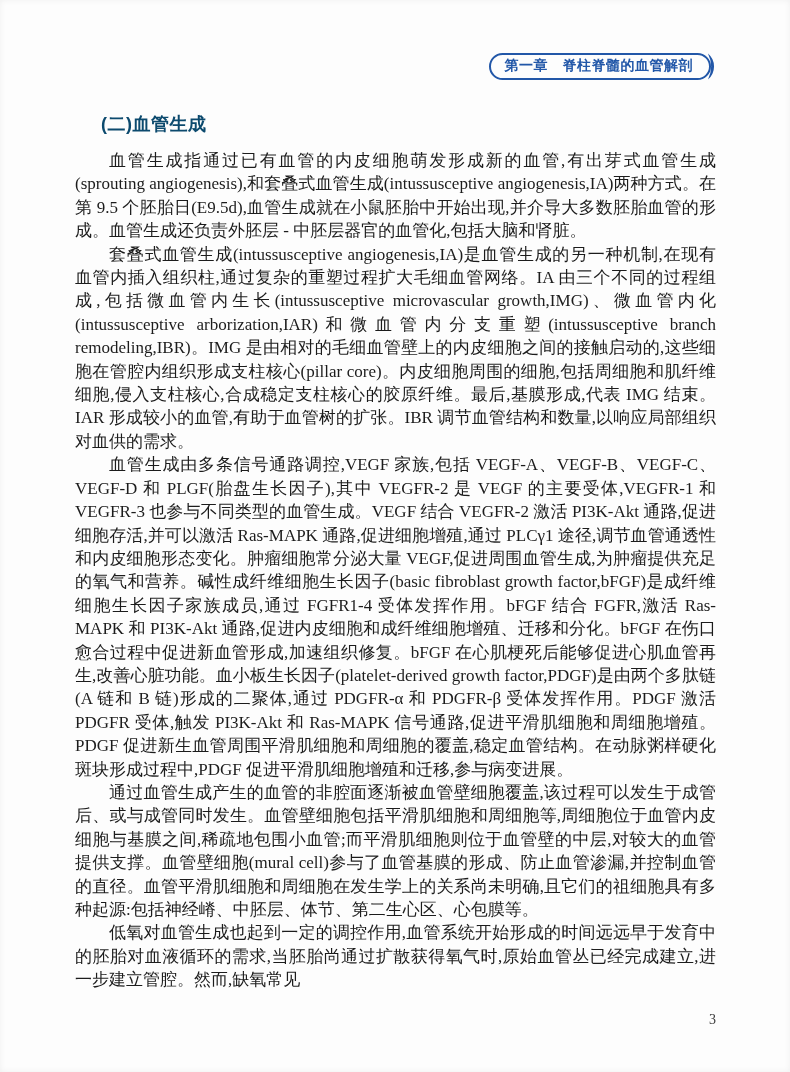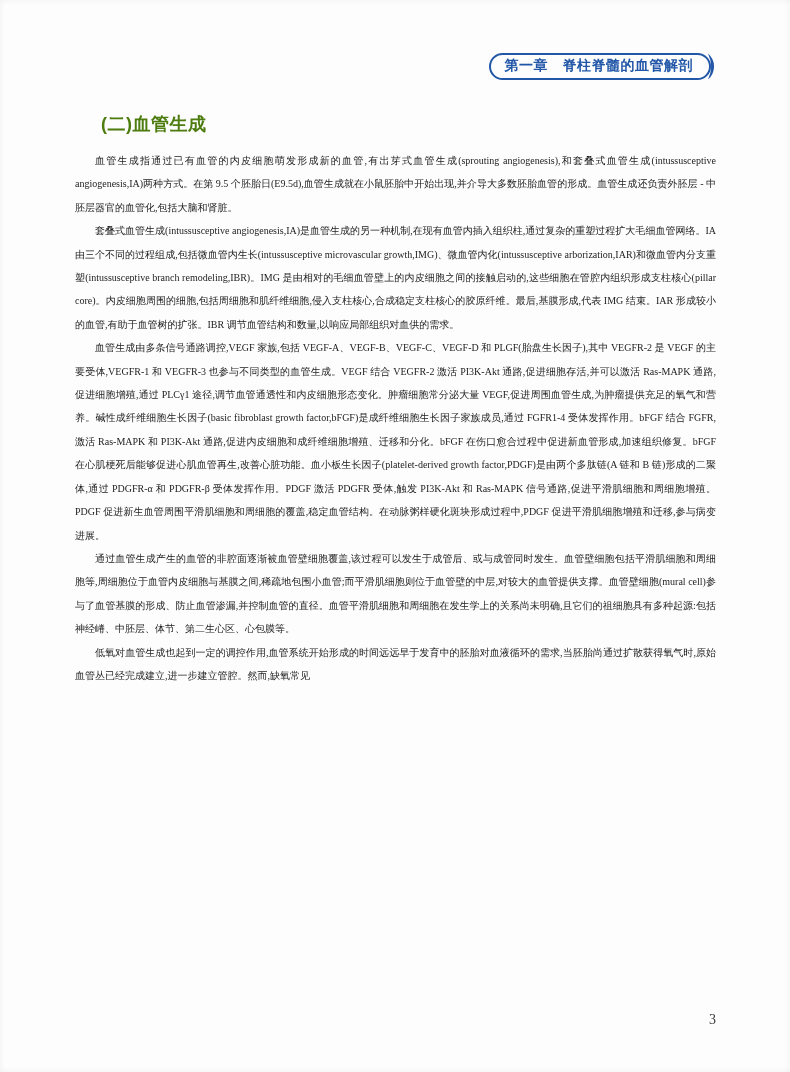--- a/index.html
+++ b/index.html
@@ -45,26 +45,26 @@
     position: absolute;
     left: 75px; top: 112px;
     width: 641px;
     color: #1c1c1c;
   }
   .section-heading {
     margin: 0 0 13px 26px;
     font-family: "Liberation Sans", "DejaVu Sans", sans-serif;
     font-weight: bold;
     font-size: 18px;
-    color: #4d7c0f;
+    color: #0c4a6e;
     letter-spacing: 0.5px;
   }
   .content p {
     margin: 0;
-    font-size: 10px;
+    font-size: 17px;
     line-height: 23.4px;
     text-align: justify;
     text-indent: 2em;
     word-break: break-word;
   }
   .page-number {
     position: absolute;
     right: 74px; top: 1012px;
     font-size: 14px;
     color: #3a3a3a;

